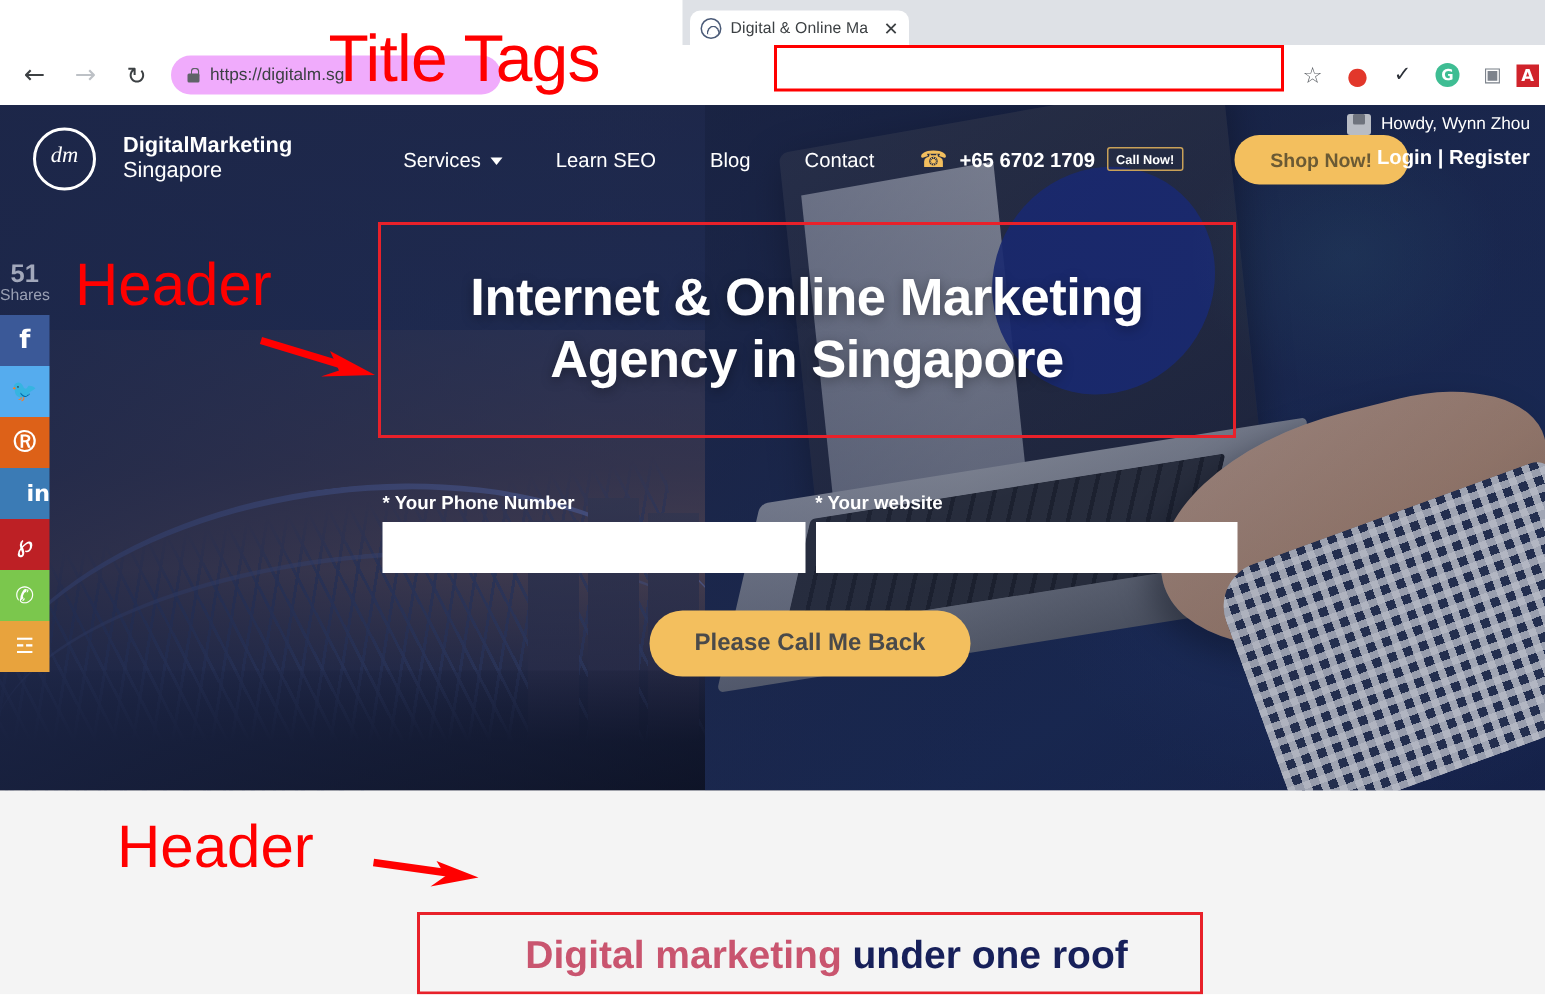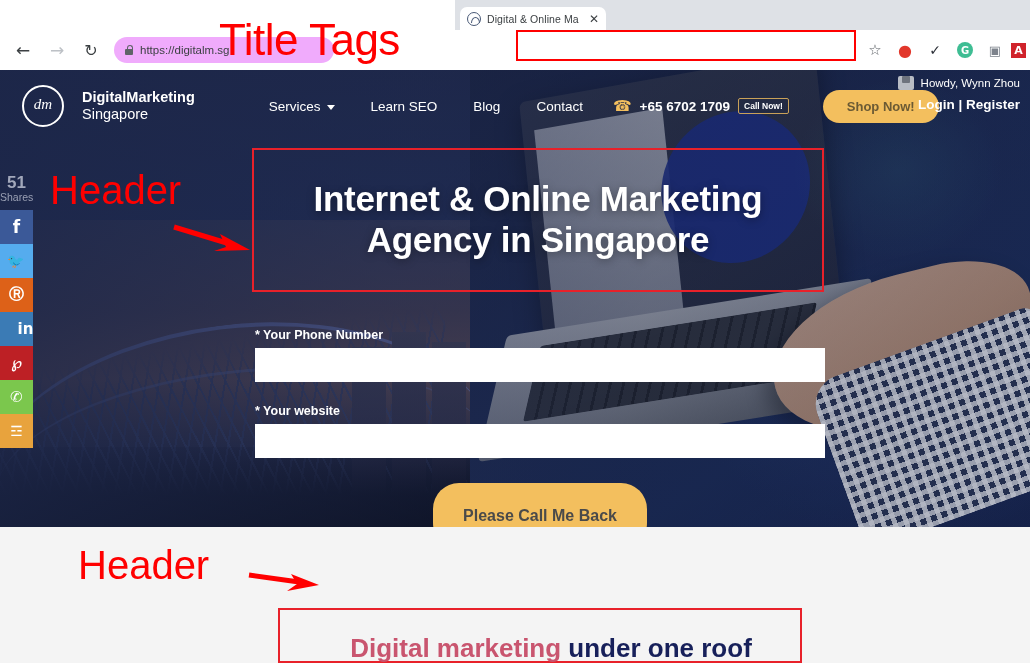--- a/index.html
+++ b/index.html
@@ -277,30 +277,30 @@
   }
 
   .annot-header-hero {
     position:absolute; left:50px; top:100px; z-index:7;
     color:#ff0000; font-size:40px; line-height:1;
   }
   .arrow-hero { position:absolute; left:172px; top:150px; z-index:7; }
 
   
   .hero-form { position:absolute; left:255px; top:258px; width:570px; z-index:5; }
-  .form-row { display:flex; gap:22px;flex-direction:column; }
+  .form-row { display:flex; gap:7px; }
   .field { flex:1 1 0; }
   .field-label { color:#ffffff; font-size:12.5px; font-weight:bold; margin-bottom:6px; }
   .field-input {
     width:100%; height:34px; background:#ffffff; border:none; outline:none;
     font-size:13px; padding:0 8px; font-family:"Liberation Sans", sans-serif;
   }
   .cta {
     display:block; margin:25px auto 0; background:#f3bf5e; color:#4a4a4a;
-    font-size:16px; font-weight:bold; padding:24px 30px; border:none;
+    font-size:16px; font-weight:bold; padding:13px 30px; border:none;
     border-radius:26px; cursor:pointer; font-family:"Liberation Sans", sans-serif;text-align:center;
   }
 
   
   .share-rail { position:absolute; left:0; top:104px; width:33px; z-index:8; }
   .share-count { text-align:center; color:#9aa0b4; line-height:1.05; margin-bottom:7px; }
   .share-count .num { font-size:17px; font-weight:bold; color:#a2a8bb; }
   .share-count .lbl { font-size:10.5px; }
   .share-btn {
     width:33px; height:34px; display:flex; align-items:center; justify-content:center;
@@ -313,21 +313,21 @@
     position:absolute; left:0; top:457px; width:1030px; height:136px;
     background:#f4f4f4;
   }
   .annot-header-lower {
     position:absolute; left:78px; top:545px; z-index:7;
     color:#ff0000; font-size:40px; line-height:1;
   }
   .arrow-lower { position:absolute; left:247px; top:565px; z-index:7; }
   .subhead-box {
     position:absolute; left:278px; top:608px; width:524px; height:55px;
-    border:2px solid #e8212a; display:flex; align-items:flex-end; justify-content:center;
+    border:2px solid #e8212a; display:flex; align-items:center; justify-content:center;
     z-index:6;
     padding-left:22px;
   }
   .subhead { font-size:26px; font-weight:bold; line-height:1; white-space:nowrap; }
   .subhead .a { color:#c9556f; }
   .subhead .b { color:#17205a; }
 </style>
 </head>
 <body>
 

